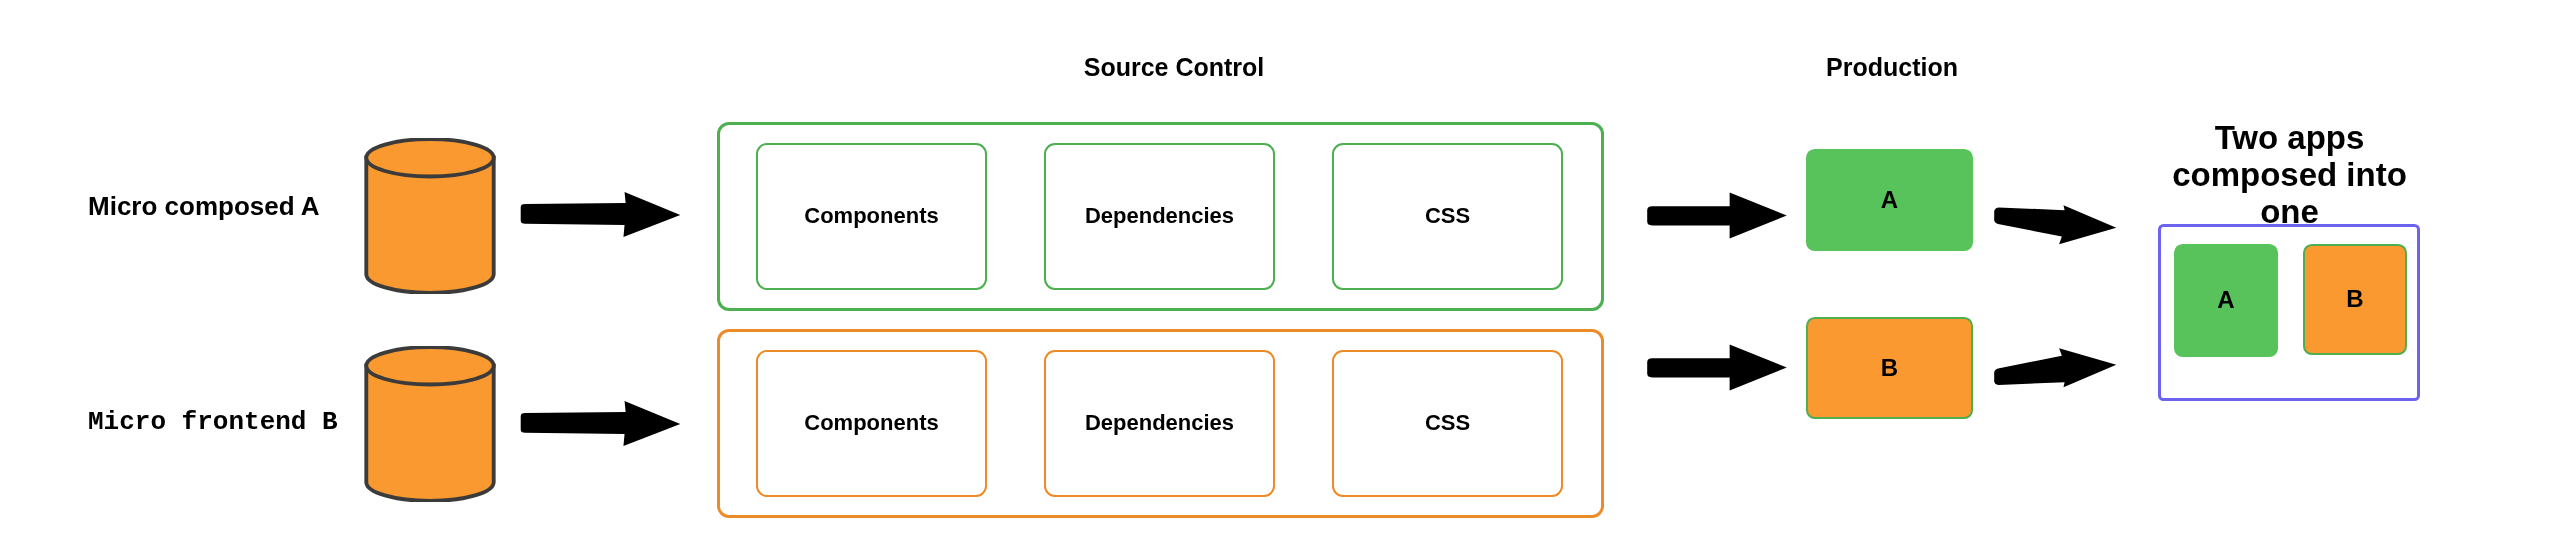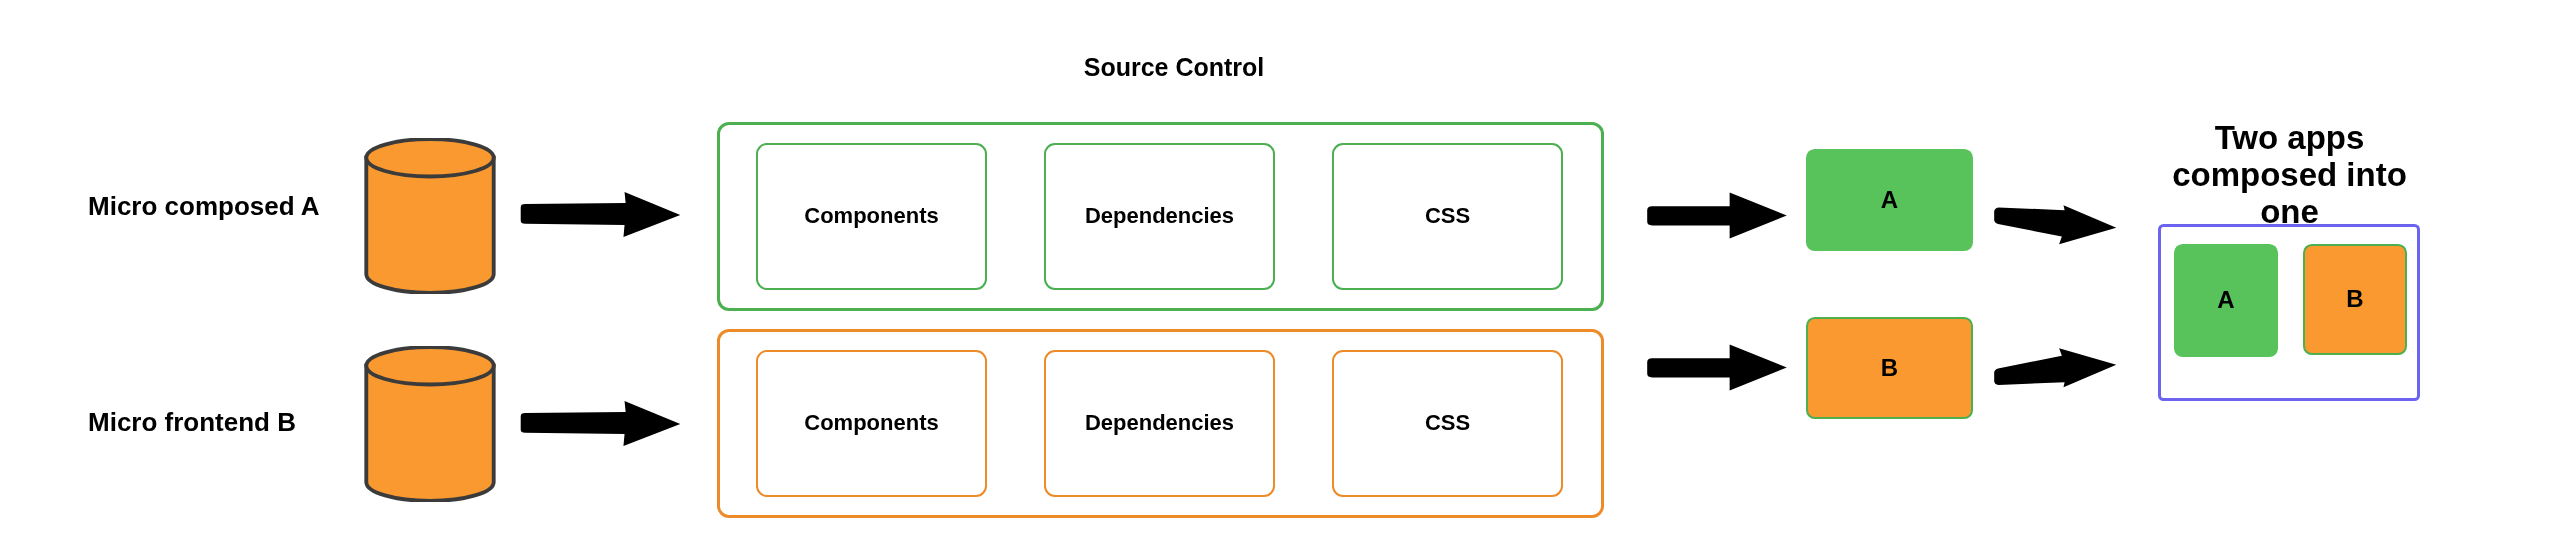--- a/index.html
+++ b/index.html
@@ -131,20 +131,21 @@
     line-height: 1.0;
   }
 </style>
 </head>
 <body>
 
 <div id="canvas">
 
   <div class="abs section-title" style="left:973px; top:55px; width:330px;">Source Control</div>
 
+  <div class="abs section-title" style="left:1691px; top:55px; width:330px;">Production</div>
 
   <div class="abs row-label" style="left:52px; top:193px;">Micro composed A</div>
 
   <div class="cylinder" style="left:327px; top:138px;">
     <svg width="134" height="156" viewBox="0 0 244 284">
       <path d="M6 36 L6 248 A116 34 0 0 0 238 248 L238 36 Z" fill="#f9992f" stroke="#3b3b3b" stroke-width="7"></path>
       <ellipse cx="122" cy="36" rx="116" ry="34" fill="#f9992f" stroke="#3b3b3b" stroke-width="7"></ellipse>
     </svg>
   </div>
 
@@ -178,21 +179,21 @@
   <div class="app-box" style="left:1770px; top:149px; width:167px; height:102px; background:#58c25b;">
     <span class="app-box-label">A</span>
   </div>
 
   <div class="arrow" style="left:1956px; top:181px;">
     <svg width="132" height="77" viewBox="0 0 240 140">
       <path d="M4 58 Q3 49 12 48 L132 53 L130 44 L226 85 L122 115 L127 101 L11 78 Q3 76 4 68 Z" fill="#000000"></path>
     </svg>
   </div>
 
-  <div class="abs row-label" style="left:52px; top:409px;">Micro frontend B</div>
+  <div class="abs row-label" style="left:52px; top:409px;font-family:Liberation Mono, monospace;">Micro frontend B</div>
 
   <div class="cylinder" style="left:327px; top:346px;">
     <svg width="134" height="156" viewBox="0 0 244 284">
       <path d="M6 36 L6 248 A116 34 0 0 0 238 248 L238 36 Z" fill="#f9992f" stroke="#3b3b3b" stroke-width="7"></path>
       <ellipse cx="122" cy="36" rx="116" ry="34" fill="#f9992f" stroke="#3b3b3b" stroke-width="7"></ellipse>
     </svg>
   </div>
 
   <div class="arrow" style="left:482px; top:400px;">
     <svg width="165" height="47" viewBox="0 0 300 86">

